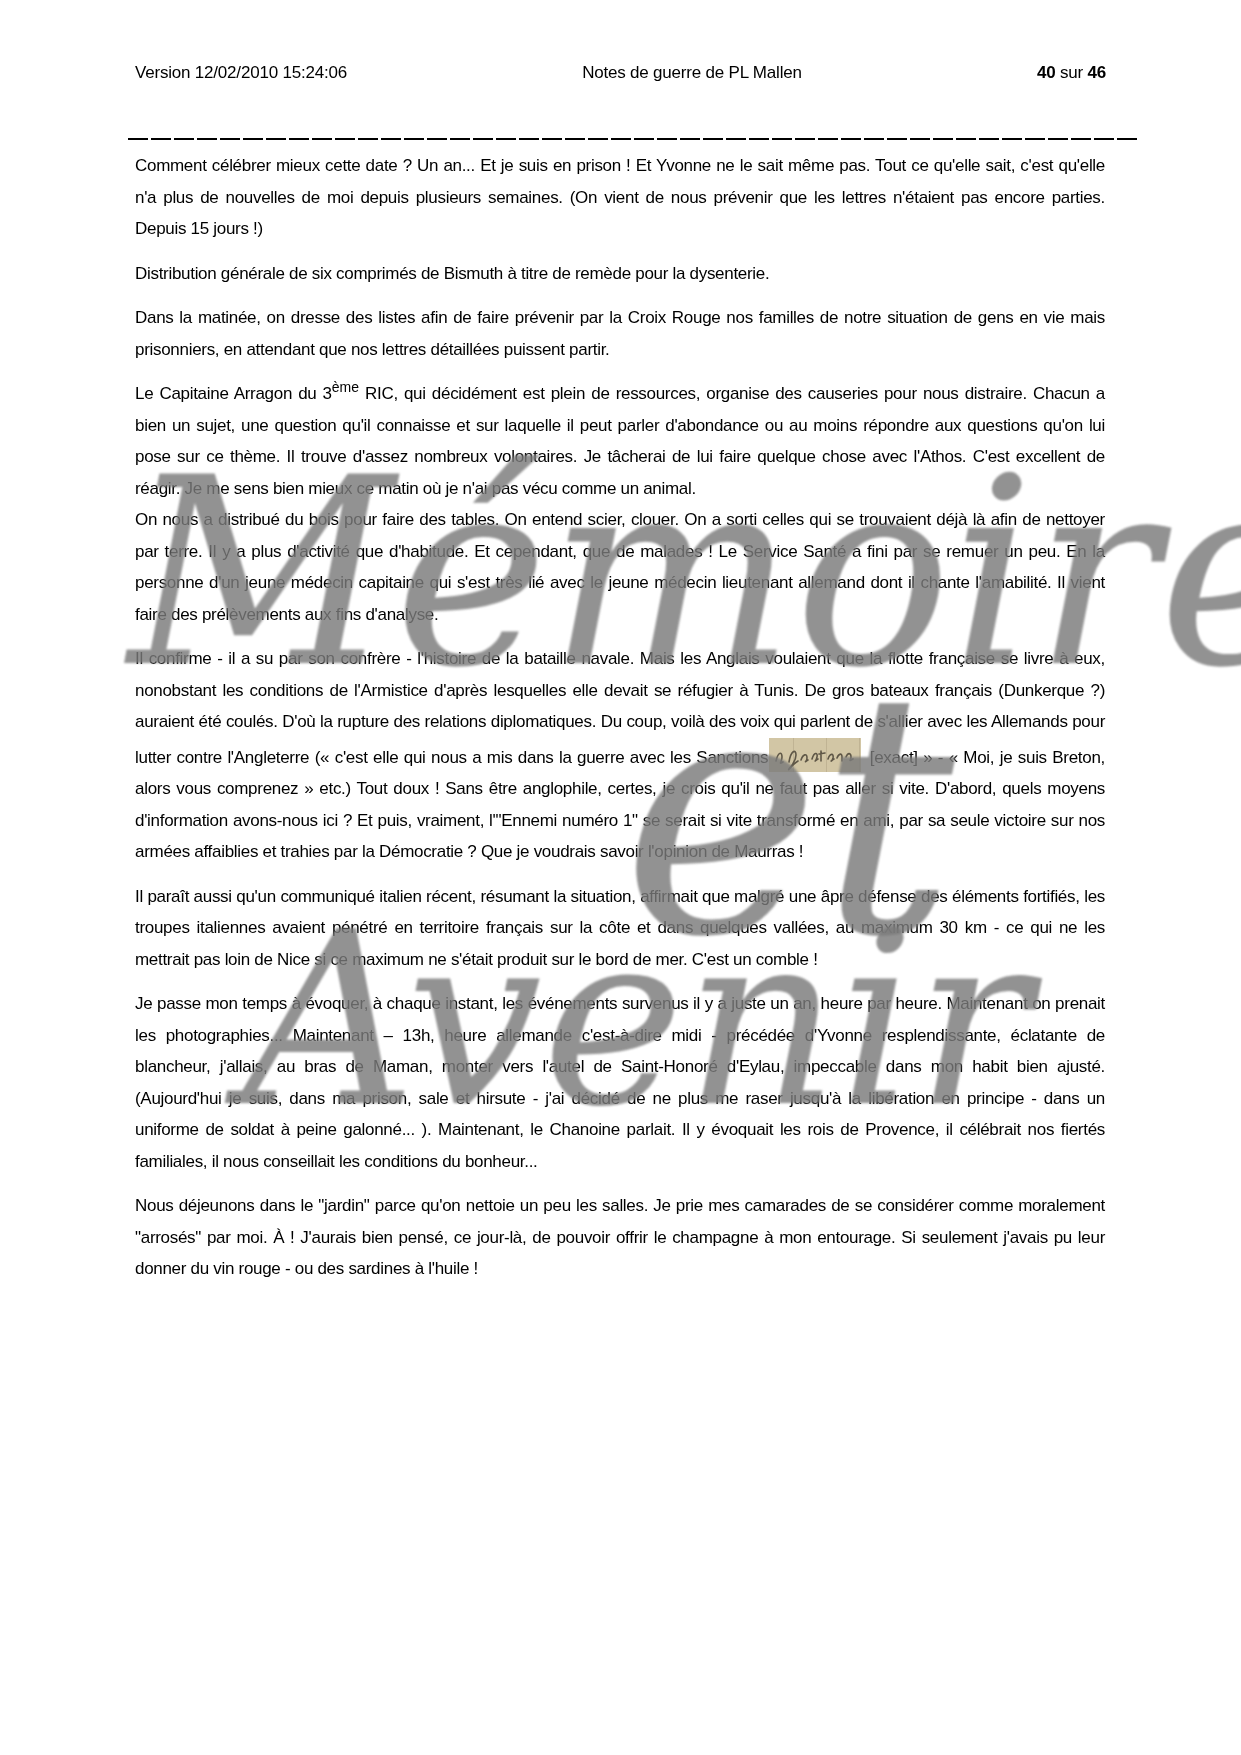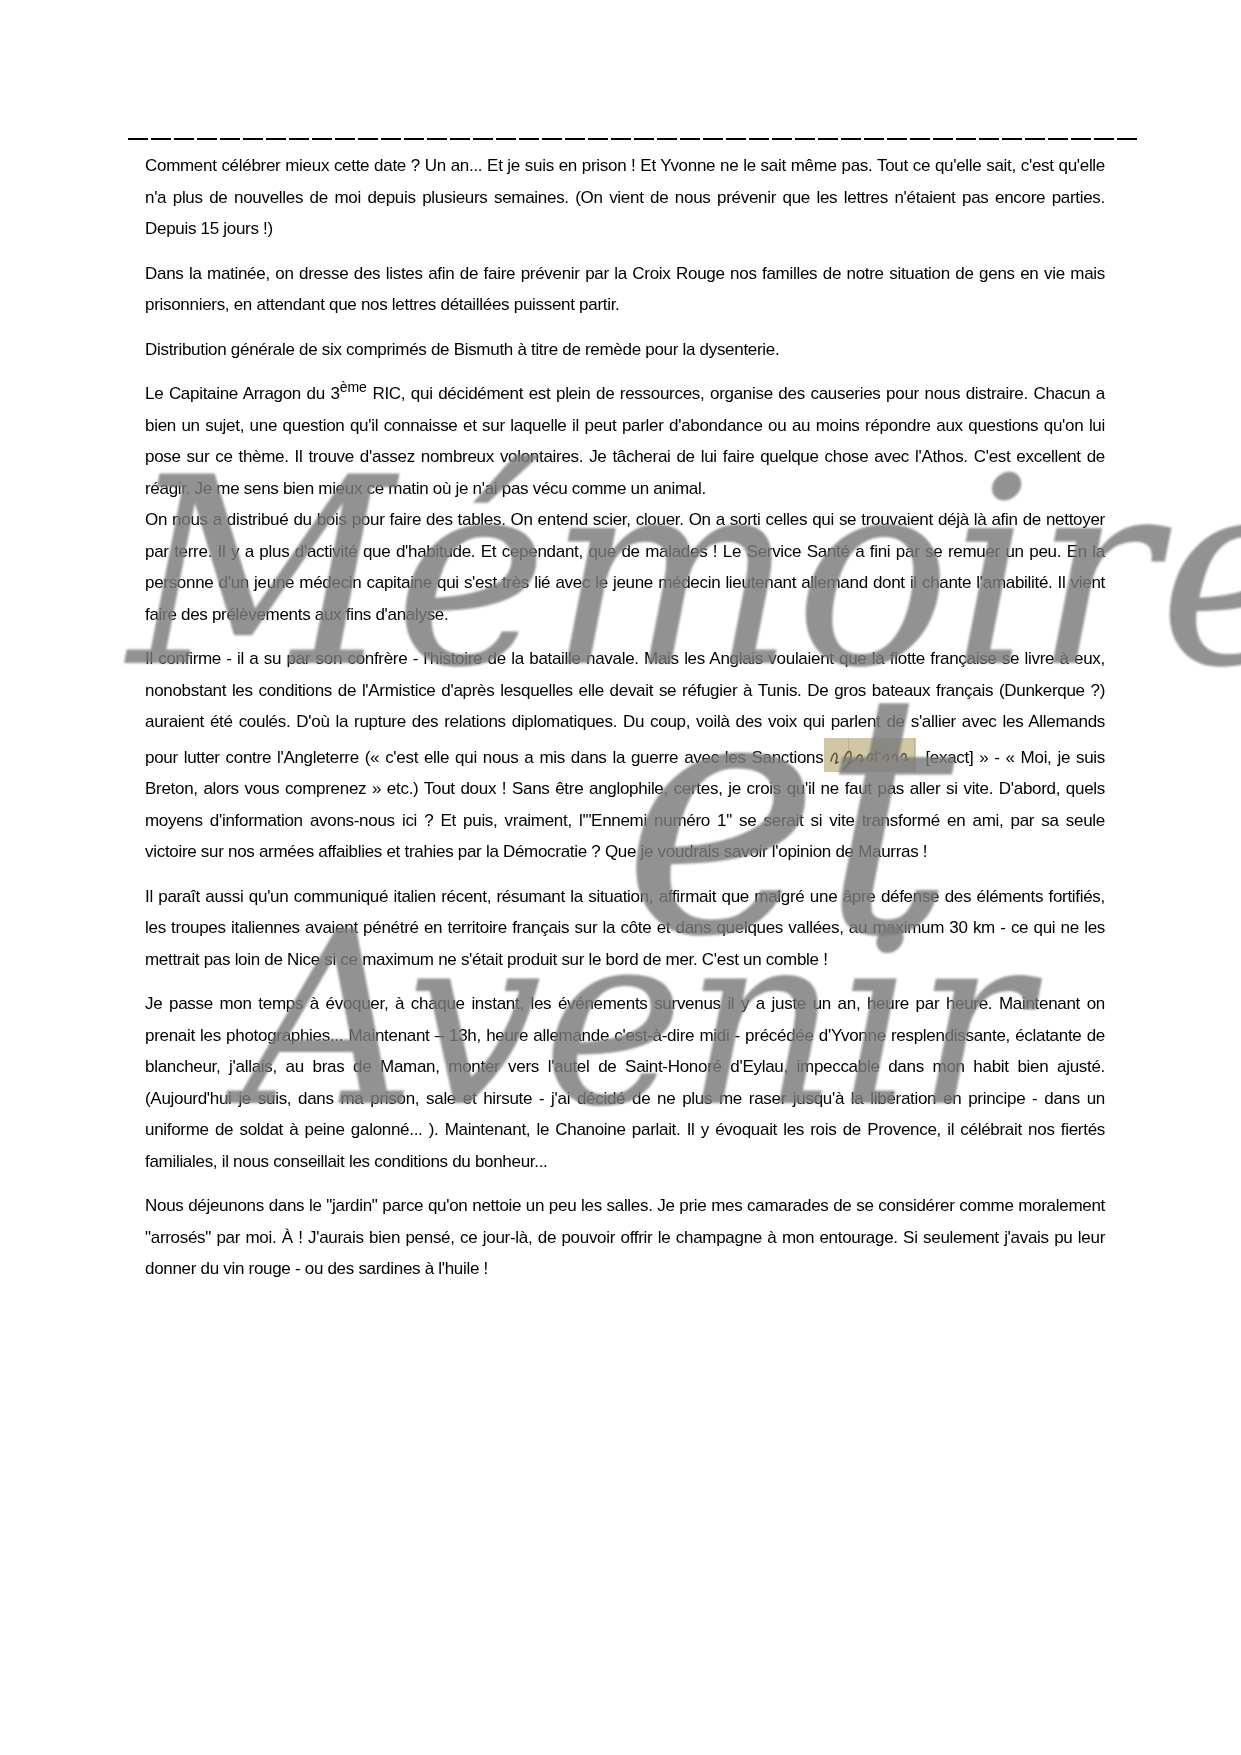--- a/index.html
+++ b/index.html
@@ -22,21 +22,21 @@
   .divider {
     position:absolute; left:128px; top:138px; width:1010px; height:2px;
     background:repeating-linear-gradient(to right, #000 0px, #000 20px, #fff 20px, #fff 23px);
   }
   
   .content {
     position:absolute; left:133px; top:150px; width:972px;
     font-size:17px; line-height:31.5px; letter-spacing:-0.3px;
     text-align:justify; text-justify:inter-word;
   }
-  .para { margin:0 0 13px 12px; }
+  .para { margin:0 0 13px 2px; }
   .para.tight { margin-bottom:0; }
   sup.ord { font-size:14px; line-height:0; vertical-align:7px; letter-spacing:0; }
   
   .handwriting {
     display:inline-block; width:92px; height:34px;
     background:
       linear-gradient(to right, rgba(140,125,95,.25) 0 1px, transparent 1px) 24px 0/33px 100% repeat-x,
       #d2c6a5;
     vertical-align:-9px; margin:0 3px 0 1px;
   }
@@ -53,27 +53,32 @@
   }
   .wm1 { left:128px; top:443px; font-size:260px; }
   .wm2 { left:622px; top:648px; font-size:335px; }
   .wm3 { left:243px; top:900px; font-size:240px; }
 </style>
 </head>
 <body>
 
 <div class="page">
 
+  <div class="header">
+    <span>Version 12/02/2010 15:24:06</span>
+    <span>Notes de guerre de PL Mallen</span>
+    <span><span class="b">40</span> <span>sur</span> <span class="b">46</span></span>
+  </div>
 
   <div class="divider"></div>
 
   <div class="content">
     <p class="para">Comment célébrer mieux cette date ? Un an... Et je suis en prison ! Et Yvonne ne le sait même pas. Tout ce qu'elle sait, c'est qu'elle n'a plus de nouvelles de moi depuis plusieurs semaines. (On vient de nous prévenir que les lettres n'étaient pas encore parties. Depuis 15 jours !)</p>
+    <p class="para">Distribution générale de six comprimés de Bismuth à titre de remède pour la dysenterie.</p>
     <p class="para">Dans la matinée, on dresse des listes afin de faire prévenir par la Croix Rouge nos familles de notre situation de gens en vie mais prisonniers, en attendant que nos lettres détaillées puissent partir.</p>
-    <p class="para">Distribution générale de six comprimés de Bismuth à titre de remède pour la dysenterie.</p>
     <p class="para tight"><span>Le Capitaine Arragon du 3</span><sup class="ord">ème</sup><span> RIC, qui décidément est plein de ressources, organise des causeries pour nous distraire. Chacun a bien un sujet, une question qu'il connaisse et sur laquelle il peut parler d'abondance ou au moins répondre aux questions qu'on lui pose sur ce thème. Il trouve d'assez nombreux volontaires. Je tâcherai de lui faire quelque chose avec l'Athos. C'est excellent de réagir. Je me sens bien mieux ce matin où je n'ai pas vécu comme un animal.</span></p>
     <p class="para">On nous  a distribué du bois pour faire des tables. On entend scier, clouer. On a sorti celles qui se trouvaient déjà là afin de nettoyer par terre. Il y a plus d'activité que d'habitude. Et cependant, que de malades ! Le Service Santé a fini par se remuer un peu. En la personne d'un jeune médecin capitaine qui s'est très lié avec le jeune médecin lieutenant allemand dont il chante l'amabilité. Il vient faire des prélèvements aux fins d'analyse.</p>
     <p class="para"><span>Il confirme - il a su par son confrère - l'histoire de la bataille navale. Mais les Anglais voulaient que la flotte française se livre à eux, nonobstant les conditions de l'Armistice d'après lesquelles elle devait se réfugier à Tunis. De gros bateaux français (Dunkerque ?) auraient été coulés. D'où la rupture des relations diplomatiques. Du coup, voilà des voix qui parlent de s'allier avec les Allemands pour lutter contre l'Angleterre (« c'est elle qui nous a mis dans la guerre avec les Sanctions</span><span class="handwriting"><svg viewBox="0 0 92 34" xmlns="http://www.w3.org/2000/svg">
             <path d="M7 23 C9 14, 13 13, 13 19 C13 24, 9 27, 14 24 M20 24 C22 12, 27 11, 27 17 C27 24, 22 28, 20 31 C18 34, 24 26, 29 23 M32 22 C34 16, 38 15, 38 20 C38 24, 34 25, 39 22 M43 21 C45 14, 49 14, 48 19 C47 24, 44 24, 49 21 M52 13 L52 23 M50 16 L56 15 M59 21 C61 15, 65 15, 64 20 C63 24, 60 24, 65 21 M68 20 C70 15, 73 15, 73 19 L73 23 M77 19 C79 14, 82 15, 82 19 C82 22, 79 24, 84 21" fill="none" stroke="#5f5747" stroke-width="1.6" stroke-linecap="round"></path>
           </svg></span><span> [exact] » - « Moi, je suis Breton, alors vous comprenez » etc.) Tout doux ! Sans être anglophile, certes, je crois qu'il ne faut pas aller si vite. D'abord, quels moyens d'information avons-nous ici ? Et puis, vraiment, l'"Ennemi numéro 1" se serait si vite transformé en ami, par sa seule victoire sur nos armées affaiblies et trahies par la Démocratie ? Que je voudrais savoir l'opinion de Maurras !</span></p>
     <p class="para">Il paraît aussi qu'un communiqué italien récent, résumant la situation, affirmait que malgré une âpre défense des éléments fortifiés, les troupes italiennes avaient pénétré en territoire français sur la côte et dans quelques vallées, au maximum 30 km - ce qui ne les mettrait pas loin de Nice si ce maximum ne s'était produit sur le bord de mer. C'est un comble !</p>
     <p class="para">Je passe mon temps à évoquer, à chaque instant, les événements survenus il y a juste un an, heure par heure. Maintenant on prenait les photographies... Maintenant – 13h, heure allemande c'est-à-dire midi - précédée d'Yvonne resplendissante, éclatante de blancheur, j'allais, au bras de Maman, monter vers l'autel de Saint-Honoré d'Eylau, impeccable dans mon habit bien ajusté. (Aujourd'hui je suis, dans ma prison, sale et hirsute - j'ai décidé de ne plus me raser jusqu'à la libération en principe - dans un uniforme de soldat à peine galonné... ). Maintenant, le Chanoine parlait. Il y évoquait les rois de Provence, il célébrait nos fiertés familiales, il nous conseillait les conditions du bonheur...</p>
     <p class="para">Nous déjeunons dans le "jardin" parce qu'on nettoie un peu les salles. Je prie mes camarades de se considérer comme moralement "arrosés" par moi. À ! J'aurais bien pensé, ce jour-là, de pouvoir offrir le champagne à mon entourage. Si seulement j'avais pu leur donner du vin rouge - ou des sardines à l'huile !</p>
   </div>
 

